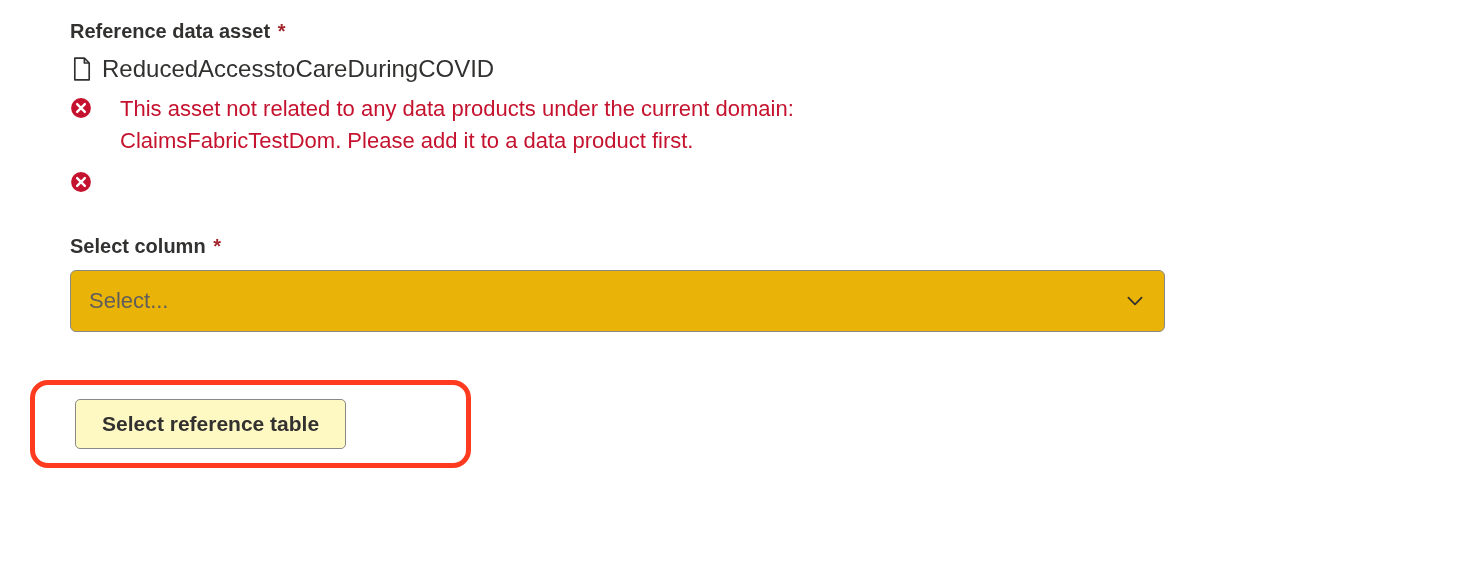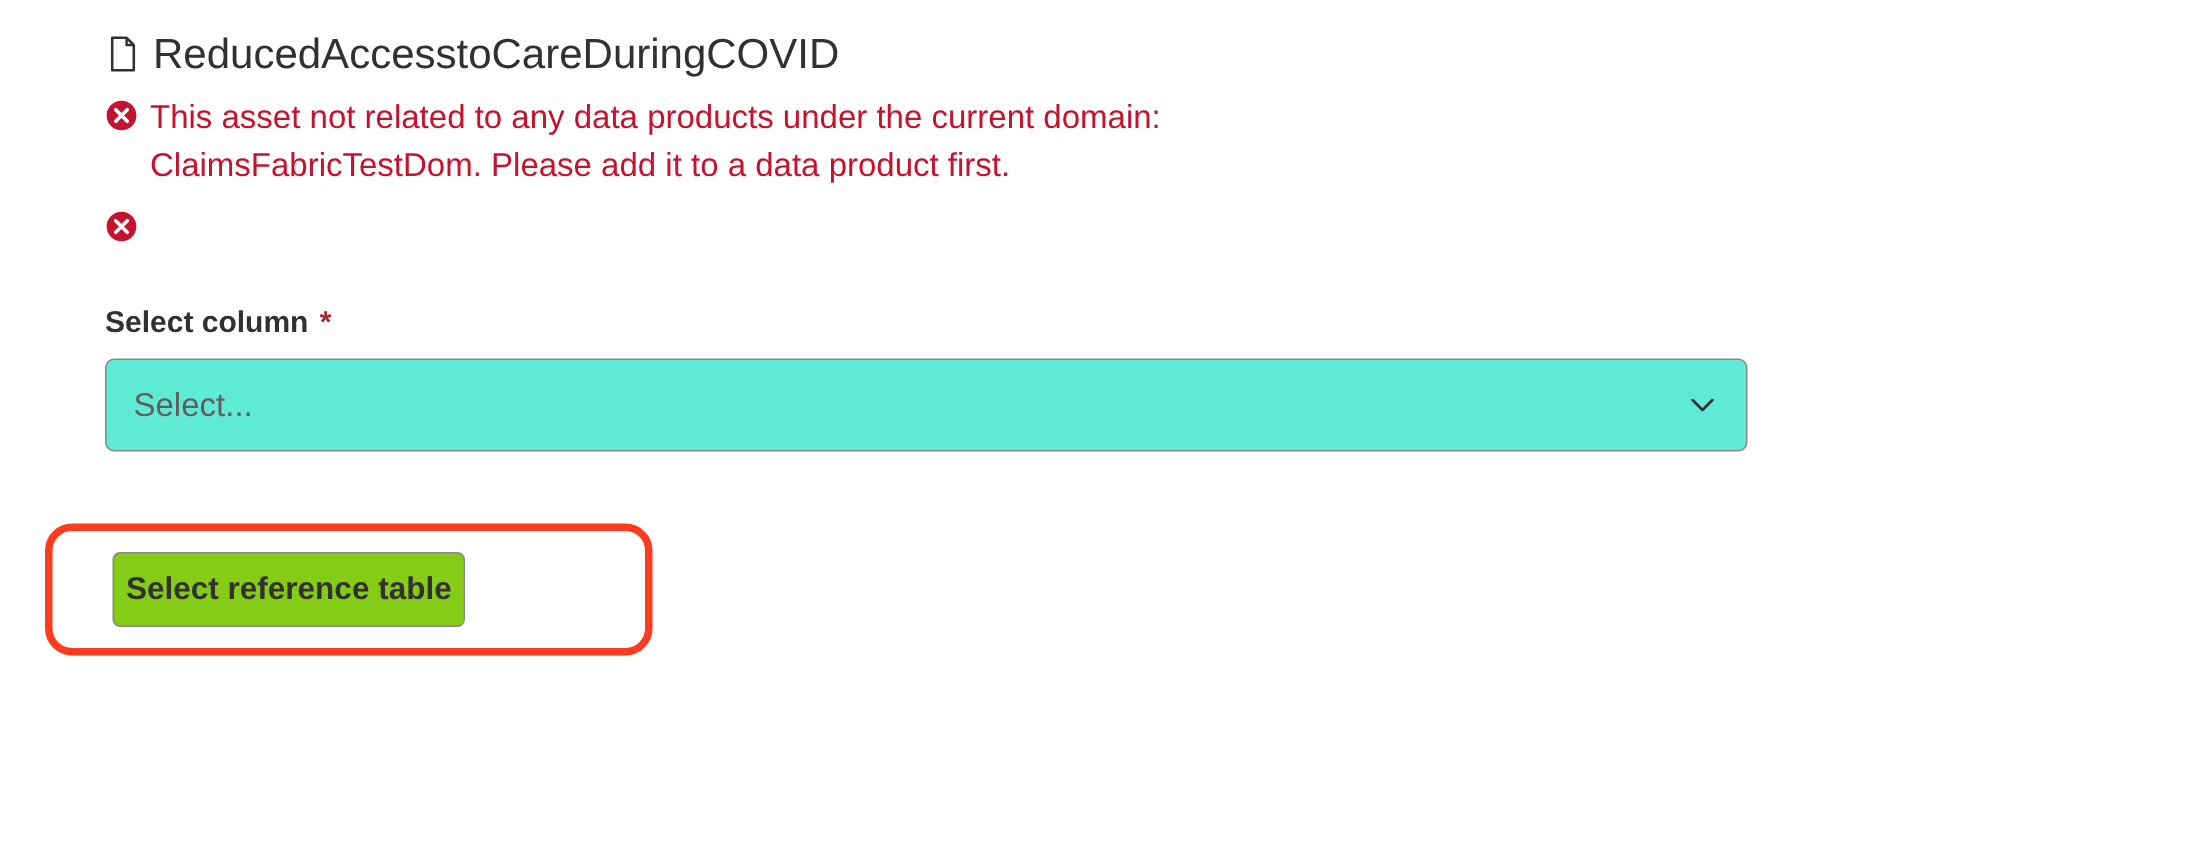--- a/index.html
+++ b/index.html
@@ -34,27 +34,27 @@
       gap: 10px;
       margin-bottom: 10px;
       margin-left: 2px;
     }
     .doc-icon {
       width: 20px;
       height: 24px;
       flex-shrink: 0;
     }
     .asset-name {
-      font-size: 28px;
+      font-size: 24px;
       color: #323130;
     }
     .error-row {
       display: flex;
       align-items: flex-start;
-      gap: 8px;
+      gap: 28px;
       margin-bottom: 10px;
       margin-left: 0px;
     }
     .error-icon {
       width: 22px;
       height: 22px;
       flex-shrink: 0;
       margin-top: 4px;
     }
     .error-text {
@@ -69,21 +69,21 @@
     .select-dropdown {
       display: flex;
       align-items: center;
       justify-content: space-between;
       width: 100%;
       max-width: 1095px;
       height: 62px;
       border: 1px solid #8a8886;
       border-radius: 6px;
       padding: 0 18px;
-      background: #5eead4;
+      background: #eab308;
       cursor: pointer;
       margin-top: 10px;
     }
     .select-placeholder {
       color: #605e5c;
       font-size: 22px;
     }
     .chevron {
       width: 22px;
       height: 22px;
@@ -91,38 +91,42 @@
     }
     .highlight-box {
       border: 5px solid #ff3b1f;
       border-radius: 18px;
       display: inline-block;
       padding: 14px 120px 14px 4px;
       margin-top: 20px;
       margin-left: -40px;
     }
     .ref-table-button {
-      background: #84cc16;
+      background: #fef9c3;
       border: 1px solid #8a8886;
       border-radius: 5px;
-      padding: 12px 8px;
+      padding: 12px 26px;
       font-size: 21px;
       font-weight: 600;
       color: #323130;
       cursor: pointer;
       font-family: inherit;
       margin-left: 36px;
     }
   </style>
 </head>
 <body>
 
 
 
 <div class="field-group">
+  <label class="field-label">
+    <span>Reference data asset</span>
+    <span class="required-asterisk">*</span>
+  </label>
 
   <div class="asset-row">
     <svg class="doc-icon" viewBox="0 0 16 20" fill="none">
       <path d="M2 1 H10 L14 5 V19 H2 Z" stroke="#323130" stroke-width="1.4" fill="none" stroke-linejoin="round"></path>
       <path d="M10 1 V5 H14" stroke="#323130" stroke-width="1.4" fill="none" stroke-linejoin="round"></path>
     </svg>
     <span class="asset-name">ReducedAccesstoCareDuringCOVID</span>
   </div>
 
   <div class="error-row">

